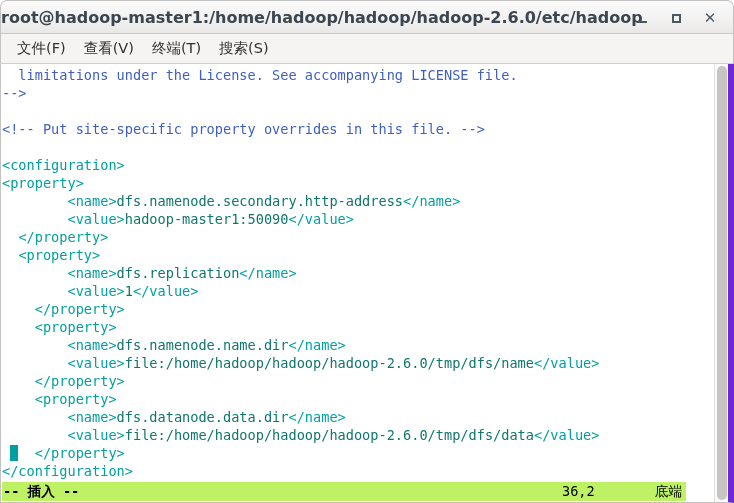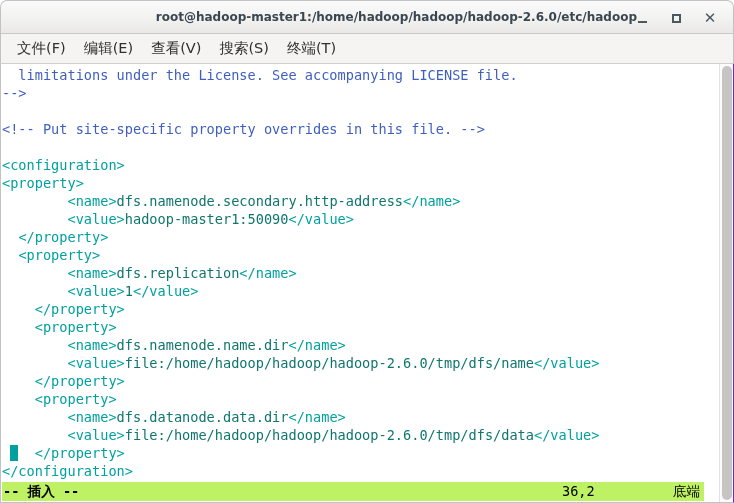--- a/index.html
+++ b/index.html
@@ -34,23 +34,23 @@
     border-bottom: 1px solid #c9c8c7;
     border-radius: 7px 7px 0 0;
     box-sizing: border-box;
     display: flex;
     align-items: center;
   }
   #title-text {
     position: absolute;
     left: 0;
     right: 0;
-    text-align: right;
-    font-family: "DejaVu Sans", sans-serif;
-    font-size: 12px;
+    text-align: left;
+    font-family: "DejaVu Sans", sans-serif;
+    font-size: 16px;
     font-weight: bold;
     color: #3b4650;
     letter-spacing: 0px;
     padding-right: 96px;
     box-sizing: border-box;
     white-space: nowrap;
     overflow: hidden;
   }
   .win-btn {
     position: absolute;
@@ -112,24 +112,25 @@
     white-space: nowrap;
   }
 
   
   #term-wrap {
     flex: 1 1 auto;
     position: relative;
     display: flex;
     background: #ffffff;
     border-left: 1px solid #c3c2c1;
-    border-right: 1px solid #6d28d9;
+    border-right: 6px solid #6d28d9;
     border-bottom: 1px solid #c3c2c1;
     box-sizing: border-box;
     overflow: hidden;
+    gap: 13px;
   }
   #term {
     flex: 1 1 auto;
     position: relative;
     padding: 2px 0 0 1px;
     overflow: hidden;
     background: #ffffff;
   }
 
   #screen {
@@ -217,24 +218,23 @@
     <div class="win-btn" id="btn-max">
       <span class="glyph"></span>
     </div>
     <div class="win-btn" id="btn-close">
       <span class="glyph">✕</span>
     </div>
   </div>
 
   <div id="menubar">
     <div class="menu-item">文件(F)</div>
-    <div class="menu-item">编辑(E)</div>
     <div class="menu-item">查看(V)</div>
+    <div class="menu-item">终端(T)</div>
     <div class="menu-item">搜索(S)</div>
-    <div class="menu-item">终端(T)</div>
   </div>
 
   <div id="term-wrap">
     <div id="term">
       <div id="screen"><div class="row"><span class="cmt">  limitations under the License. See accompanying LICENSE file.</span></div><div class="row"><span class="cmt">--&gt;</span></div><div class="row">&nbsp;</div><div class="row"><span class="cmt">&lt;!-- Put site-specific property overrides in this file. --&gt;</span></div><div class="row">&nbsp;</div><div class="row"><span class="tag">&lt;configuration&gt;</span></div><div class="row"><span class="tag">&lt;property&gt;</span></div><div class="row"><span class="txt">        </span><span class="tag">&lt;name&gt;</span><span class="txt">dfs.namenode.secondary.http-address</span><span class="tag">&lt;/name&gt;</span></div><div class="row"><span class="txt">        </span><span class="tag">&lt;value&gt;</span><span class="txt">hadoop-master1:50090</span><span class="tag">&lt;/value&gt;</span></div><div class="row"><span class="txt">  </span><span class="tag">&lt;/property&gt;</span></div><div class="row"><span class="txt">  </span><span class="tag">&lt;property&gt;</span></div><div class="row"><span class="txt">        </span><span class="tag">&lt;name&gt;</span><span class="txt">dfs.replication</span><span class="tag">&lt;/name&gt;</span></div><div class="row"><span class="txt">        </span><span class="tag">&lt;value&gt;</span><span class="txt">1</span><span class="tag">&lt;/value&gt;</span></div><div class="row"><span class="txt">    </span><span class="tag">&lt;/property&gt;</span></div><div class="row"><span class="txt">    </span><span class="tag">&lt;property&gt;</span></div><div class="row"><span class="txt">        </span><span class="tag">&lt;name&gt;</span><span class="txt">dfs.namenode.name.dir</span><span class="tag">&lt;/name&gt;</span></div><div class="row"><span class="txt">        </span><span class="tag">&lt;value&gt;</span><span class="txt">file:/home/hadoop/hadoop/hadoop-2.6.0/tmp/dfs/name</span><span class="tag">&lt;/value&gt;</span></div><div class="row"><span class="txt">    </span><span class="tag">&lt;/property&gt;</span></div><div class="row"><span class="txt">    </span><span class="tag">&lt;property&gt;</span></div><div class="row"><span class="txt">        </span><span class="tag">&lt;name&gt;</span><span class="txt">dfs.datanode.data.dir</span><span class="tag">&lt;/name&gt;</span></div><div class="row"><span class="txt">        </span><span class="tag">&lt;value&gt;</span><span class="txt">file:/home/hadoop/hadoop/hadoop-2.6.0/tmp/dfs/data</span><span class="tag">&lt;/value&gt;</span></div><div class="row"><span class="tag"> </span><span class="cursor"> </span><span class="tag">  &lt;/property&gt;</span></div><div class="row"><span class="tag">&lt;/configuration&gt;</span></div></div>
 
       <div id="statusline">
         <span id="status-mode">-- 插入 --</span>
         <span id="status-pos">36,2</span>
         <span id="status-loc">底端</span>

